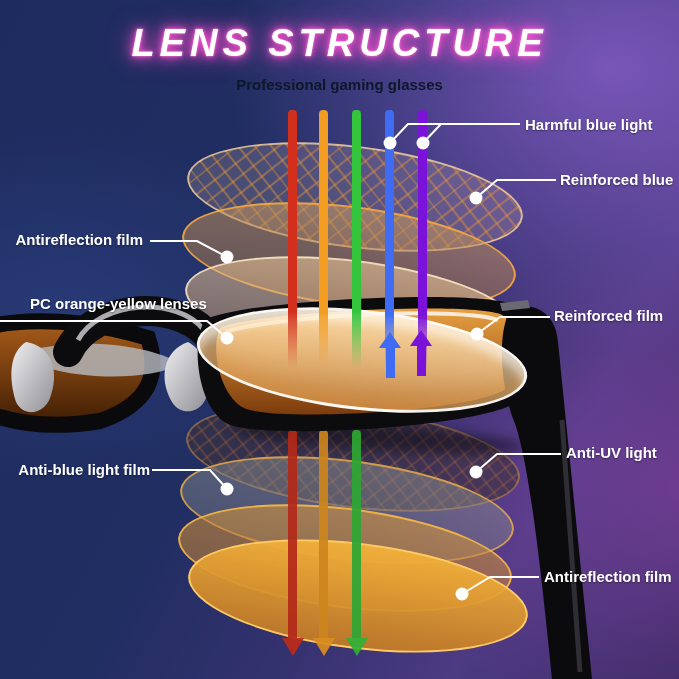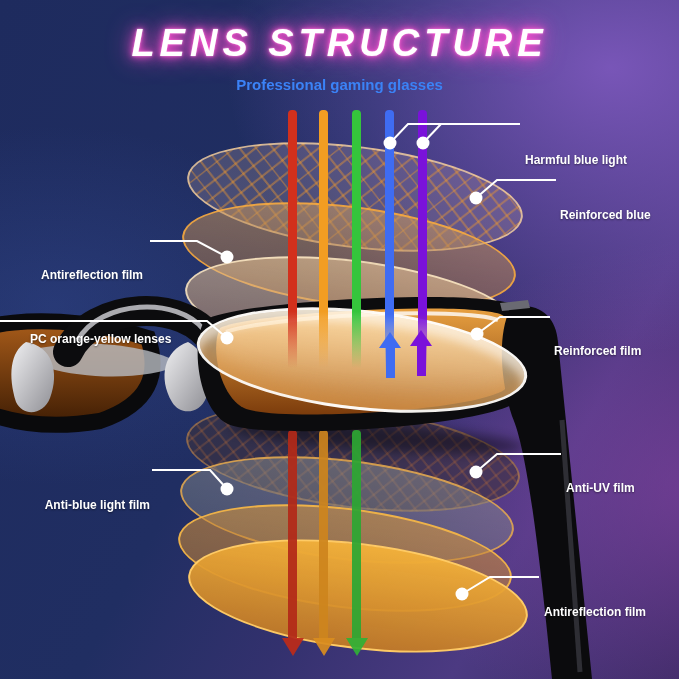--- a/index.html
+++ b/index.html
@@ -9,21 +9,21 @@
          radial-gradient(ellipse 620px 460px at 90% 10%, rgba(132,92,196,.85), rgba(132,92,196,0) 62%),
          radial-gradient(ellipse 560px 430px at 103% 72%, rgba(146,70,172,.55), rgba(146,70,172,0) 58%),
          radial-gradient(ellipse 480px 300px at 8% 45%, rgba(72,104,196,.22), rgba(72,104,196,0) 60%),
          linear-gradient(118deg, #1e2b5e 0%, #202e62 42%, #33316e 60%, #4c3a82 78%, #3a2a64 100%);}
   .abs{position:absolute;}
 
   
   .title{left:0;right:0;top:22px;text-align:center;color:#fff;
          font-size:38px;font-weight:900;font-style:italic;letter-spacing:5px;
          text-shadow:0 0 6px var(--glow),0 0 14px var(--glow),0 0 26px var(--glow),0 0 2px #fff;z-index:11;}
-  .subtitle{left:0;right:0;top:76px;text-align:center;color:#3b82f6;
+  .subtitle{left:0;right:0;top:76px;text-align:center;color:#0f172a;
             font-size:15px;font-weight:700;z-index:11;}
 
   
   .layer{position:absolute;border-radius:50%;}
   .hatch{background-image:
            repeating-linear-gradient(45deg, rgba(238,152,46,.42) 0 2px, transparent 2px 13px),
            repeating-linear-gradient(135deg, rgba(238,152,46,.42) 0 2px, transparent 2px 13px);}
   #layer-reinforced{left:186px;top:146px;width:334px;height:98px;transform:rotate(7deg);
      background-color:rgba(168,148,158,.30);border:2px solid rgba(255,216,162,.75);z-index:4;}
   #layer-antireflection-top{left:181px;top:206px;width:332px;height:96px;transform:rotate(7deg);
@@ -67,22 +67,22 @@
   .x-red{left:288px;} .x-orange{left:319px;} .x-green{left:352px;} .x-blue{left:385px;} .x-violet{left:418px;}
 
   .up-arrow{position:absolute;z-index:8;width:22px;}
   .up-shaft{position:absolute;left:6.5px;top:14px;width:9px;height:32px;background:var(--c);}
   .up-head{position:absolute;left:0;top:0;width:0;height:0;
            border-left:11px solid transparent;border-right:11px solid transparent;
            border-bottom:16px solid var(--c);}
   #up-blue{left:379px;top:332px;} #up-violet{left:410px;top:330px;}
 
   
-  .callout{position:absolute;color:#fff;font-size:12px;font-weight:700;z-index:10;white-space:nowrap;
-           text-shadow:0 1px 2px rgba(0,0,0,.45);margin-top:37px;}
+  .callout{position:absolute;color:#fff;font-size:15px;font-weight:700;z-index:10;white-space:nowrap;
+           text-shadow:0 1px 2px rgba(0,0,0,.45);}
   #cl-harmful{left:525px;top:116px;}
   #cl-reinforced{left:560px;top:171px;}
   #cl-antireflection-top{right:536px;top:231px;}
   #cl-pc-lenses{left:30px;top:295px;}
   #cl-hydrophobic{left:554px;top:307px;}
   #cl-antiuv{left:566px;top:444px;}
   #cl-antiblue{right:529px;top:461px;}
   #cl-antireflection-bottom{left:544px;top:568px;}
   #leader-svg{left:0;top:0;z-index:9;}
   #glasses-svg{left:0;top:0;z-index:5;}
@@ -199,15 +199,15 @@
     <circle cx="227" cy="489" r="6.5"></circle>
     <circle cx="462" cy="594" r="6.5"></circle>
   </g>
 </svg>
 
 <div class="callout" id="cl-harmful">Harmful blue light</div>
 <div class="callout" id="cl-reinforced">Reinforced blue</div>
 <div class="callout" id="cl-antireflection-top">Antireflection film</div>
 <div class="callout" id="cl-pc-lenses">PC orange-yellow lenses</div>
 <div class="callout" id="cl-hydrophobic">Reinforced film</div>
-<div class="callout" id="cl-antiuv">Anti-UV film</div>
+<div class="callout" id="cl-antiuv">Anti-UV light</div>
 <div class="callout" id="cl-antiblue">Anti-blue light film</div>
 <div class="callout" id="cl-antireflection-bottom">Antireflection film</div>
 
 </body></html>

